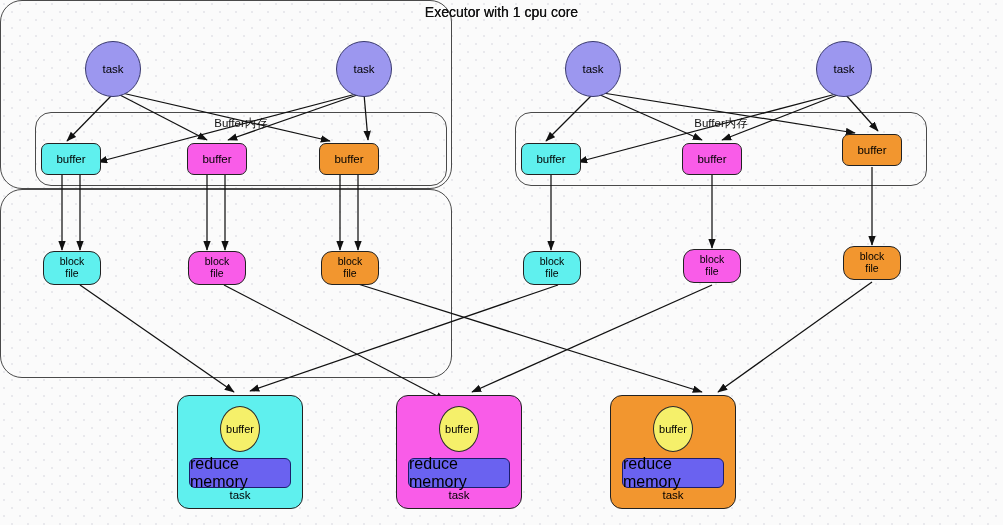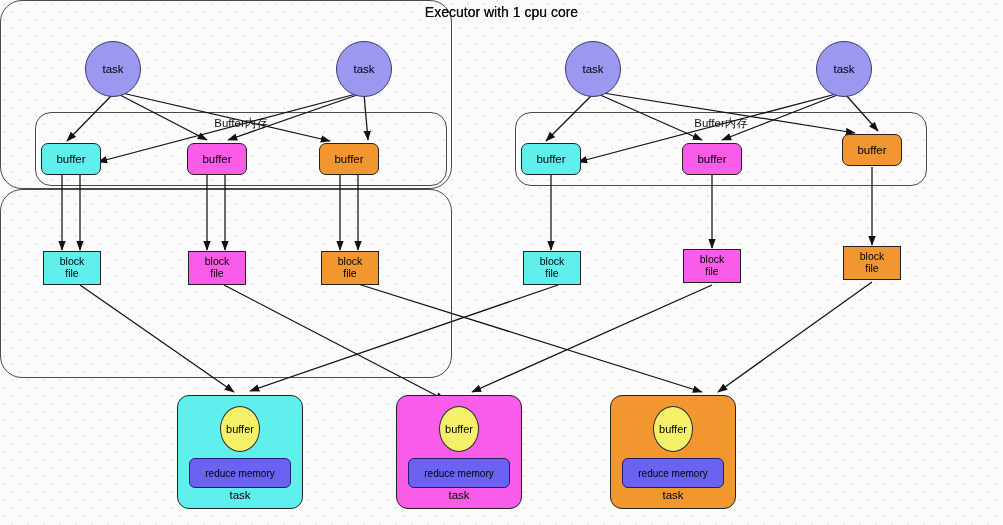--- a/index.html
+++ b/index.html
@@ -46,41 +46,41 @@
     border:1px solid #3a3a6e;border-radius:50%;
     background:#9c97ef;font-size:11.5px;
   }
 
   
   .buffer-box{
     border:1px solid #222;border-radius:7px;font-size:11.5px;
   }
   
   .block-box{
-    border:1px solid #222;border-radius:0;font-size:10.5px;
+    border:1px solid #222;border-radius:11px;font-size:10.5px;
     flex-direction:column;
   }
   .block-box span{display:block;}
 
   
   .reduce-card{
     border:1px solid #222;border-radius:12px;z-index:2;
   }
   .reduce-buffer{
     position:absolute;left:50%;transform:translateX(-50%);
     top:10px;width:38px;height:44px;border-radius:50%;
     background:#f5f06a;border:1px solid #2a2a2a;
     display:flex;align-items:center;justify-content:center;
     font-size:11px;z-index:3;
   }
   .reduce-mem{
     position:absolute;left:11px;right:11px;top:62px;height:28px;
     background:#6a62f0;border:1px solid #1d1d6b;border-radius:6px;
     display:flex;align-items:center;justify-content:center;
-    font-size:10px;color:#000;z-index:3;
+    font-size:16px;color:#000;z-index:3;
   }
   .reduce-label{
     position:absolute;left:0;width:100%;bottom:7px;text-align:center;
     font-size:11.5px;z-index:3;
   }
 
   .c-cyan  {background:#5ff0ee;}
   .c-mag   {background:#f95ce8;}
   .c-orng  {background:#f2962f;}
 </style>

